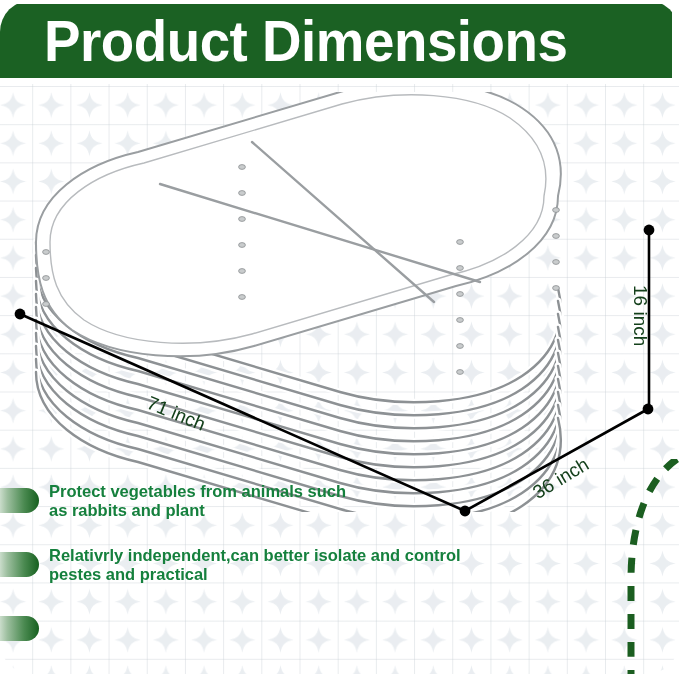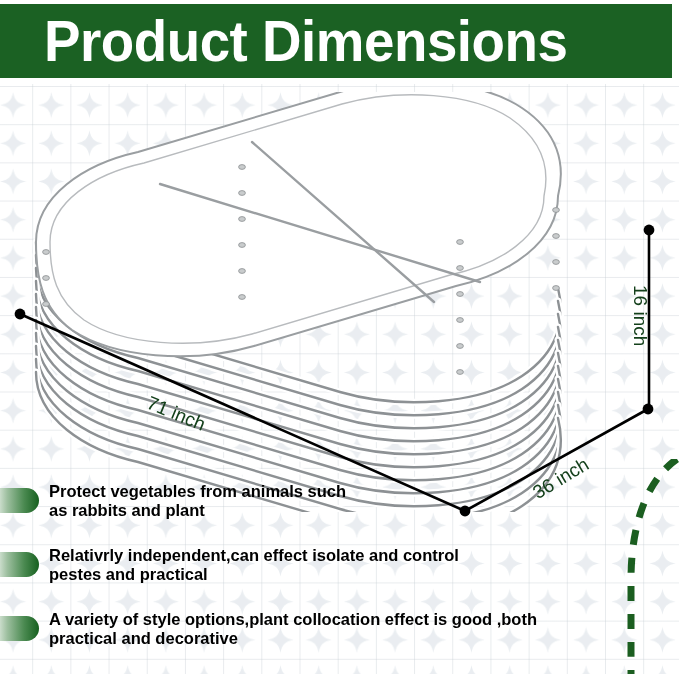--- a/index.html
+++ b/index.html
@@ -8,20 +8,21 @@
     width:679px;height:674px;
     background:#ffffff;
     font-family:"Liberation Sans", sans-serif;
     overflow:hidden;
   }
   #page{
     position:relative;
     width:679px;height:674px;
     background:#ffffff;
     overflow:hidden;
+    border-radius:32px;
   }
 
   
   .bg-grid{
     position:absolute;left:0;top:84px;width:679px;height:590px;
     background-image:
       linear-gradient(to right, rgba(198,205,212,.40) 1px, transparent 1px),
       linear-gradient(to bottom, rgba(198,205,212,.40) 1px, transparent 1px);
     background-size:38.2px 38.2px;
     background-position:-6px 2px;
@@ -90,21 +91,21 @@
   .bullet-pill{
     position:relative;
     flex:0 0 auto;
     width:44px;height:25px;
     margin-left:-5px;margin-top:6px;
     border-radius:0 14px 14px 0;
     background:linear-gradient(to right,#e9f1e9 0%,#9dbf9f 28%,#4b8a51 66%,#16601f 100%);
   }
   .bullet-text{
     margin-left:10px;
-    color:#000000;
+    color:#15803d;
     font-family:"Liberation Sans", sans-serif;
     font-size:16.5px;
     font-weight:bold;
     line-height:19px;
     letter-spacing:0px;
   }
   .bullet-text span{display:block;}
 
   
   .arc{
@@ -296,28 +297,24 @@
       <div class="bullet-pill"></div>
       <div class="bullet-text">
         <span>Protect vegetables from animals such</span>
         <span>as rabbits and plant</span>
       </div>
     </div>
 
     <div class="bullet-row">
       <div class="bullet-pill"></div>
       <div class="bullet-text">
-        <span>Relativrly independent,can effect isolate and control</span>
+        <span>Relativrly independent,can better isolate and control</span>
         <span>pestes and practical</span>
       </div>
     </div>
 
     <div class="bullet-row">
       <div class="bullet-pill"></div>
-      <div class="bullet-text">
-        <span>A variety of style options,plant collocation effect  is good ,both</span>
-        <span>practical and decorative</span>
-      </div>
     </div>
 
   </div>
 
 </div>
 
 </body></html>

